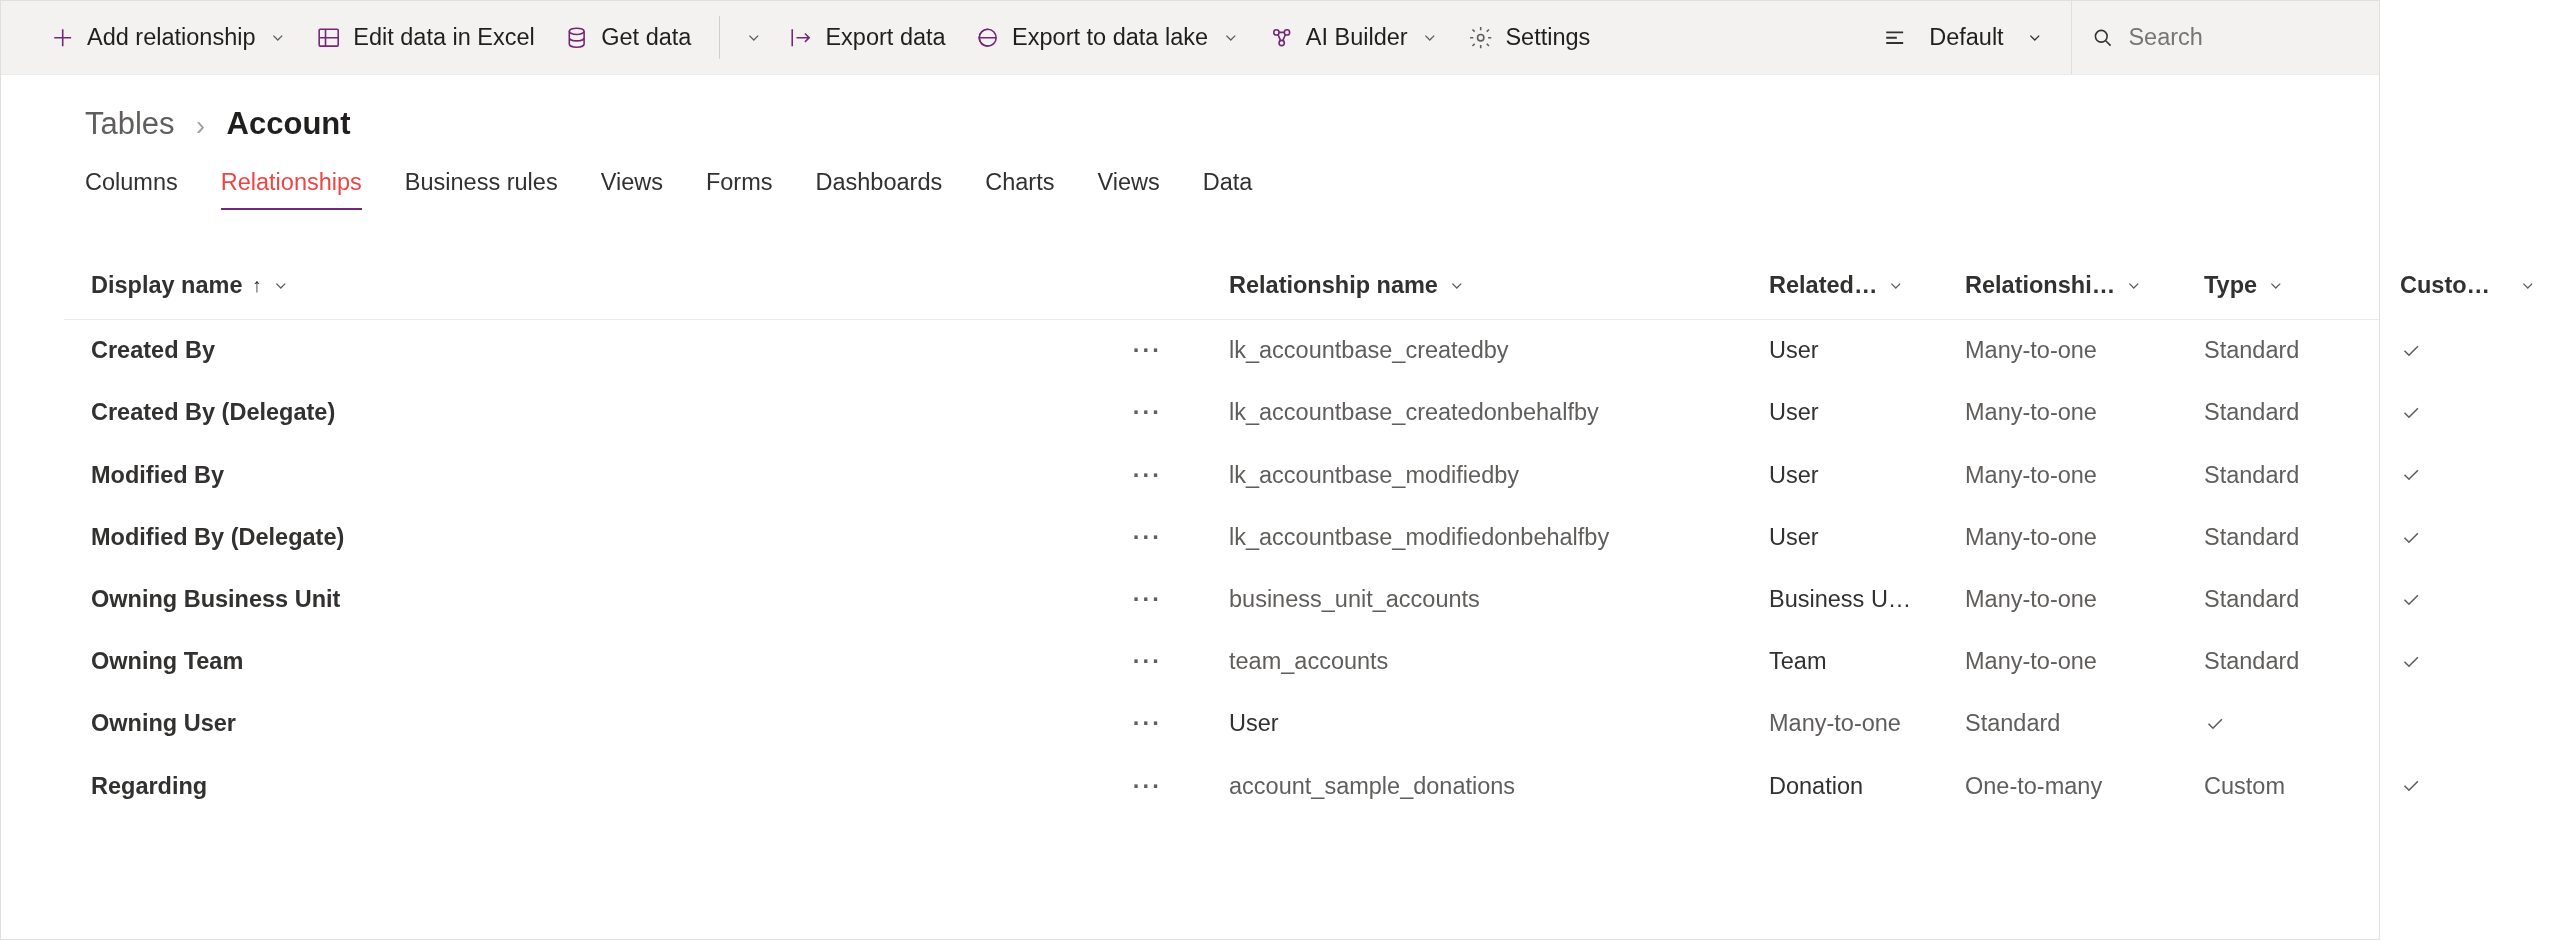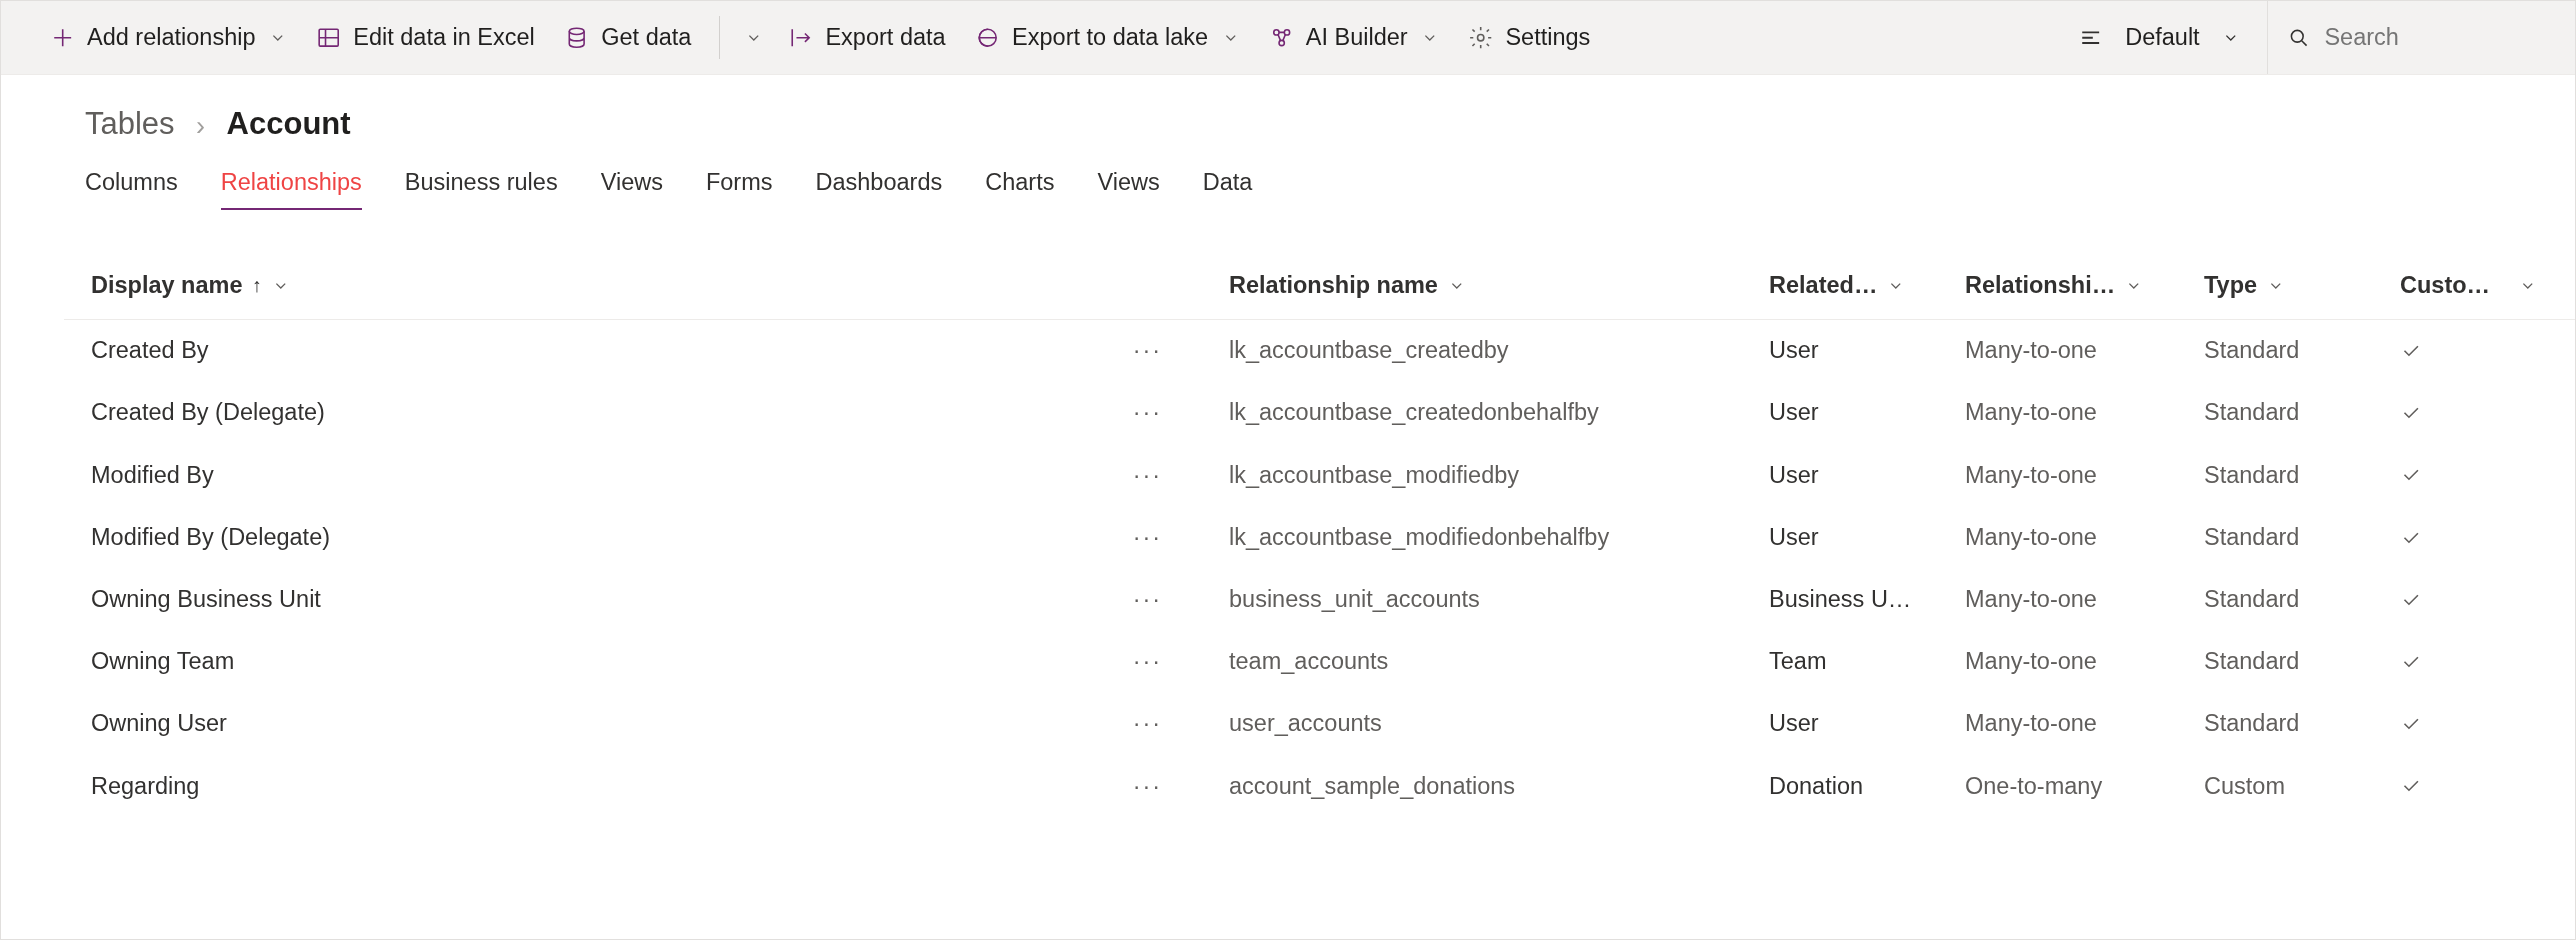--- a/index.html
+++ b/index.html
@@ -5,21 +5,21 @@
   * { box-sizing: border-box; margin: 0; padding: 0; }
   body {
     font-family: "Segoe UI", -apple-system, sans-serif;
     font-size: 13.7px;
     color: #323130;
     background: #fff;
     width: 2576px;
   }
   .frame {
     border: 1px solid #e1dfdd;
-    width: 2576px;
+    width: 2380px;
     height: 940px;
     display: flex;
     flex-direction: column;
   }
   
   .cmdbar {
     background: #f3f2f1;
     border-bottom: 1px solid #edebe9;
     height: 74px;
     display: flex;
@@ -81,21 +81,21 @@
     display:flex; align-items:center; gap:9.8px;
     font-size:23.5px; font-weight:600; color:#323130;
     cursor:pointer; white-space:nowrap; overflow:hidden;
   }
   .gh .trunc { overflow:hidden; text-overflow:ellipsis; }
   .gh .sort { font-size:19.6px; color:#323130; }
   .gh .chev { color:#605e5c; }
   .grow { padding: 17.6px 0 17.6px 27px; }
   .cell { font-size:23.5px; color:#323130; white-space:nowrap; overflow:hidden; text-overflow:ellipsis; }
   .cell.muted { color:#605e5c; }
-  .displaycell { display:flex; align-items:center; justify-content:space-between; padding-right:59px; }
+  .displaycell { display:flex; align-items:center; justify-content:space-between; padding-right:59px;font-weight:bold; }
   .more { color:#605e5c; cursor:pointer; font-size:23.5px; letter-spacing:2px; padding:0 7.8px;}
   .check { color:#605e5c; }
   svg { display:block; }
 </style>
 </head>
 <body>
 
 <div class="frame">
 
   <div class="cmdbar">
@@ -381,21 +381,20 @@
       <svg width="21.5" height="21.5" viewBox="0 0 24 24" fill="none" stroke="currentColor" stroke-width="1.8">
               <path d="M5 12l5 5L20 7"></path>
             </svg>
     </div>
   </div>
         <div class="grow">
     <div class="cell displaycell">
       <span>Owning User</span>
       <span class="more">···</span>
     </div>
-    <div class="cell muted">user_accounts</div>
     <div class="cell">User</div>
     <div class="cell muted">Many-to-one</div>
     <div class="cell muted">Standard</div>
     <div class="cell check">
       <svg width="21.5" height="21.5" viewBox="0 0 24 24" fill="none" stroke="currentColor" stroke-width="1.8">
               <path d="M5 12l5 5L20 7"></path>
             </svg>
     </div>
   </div>
         <div class="grow">

